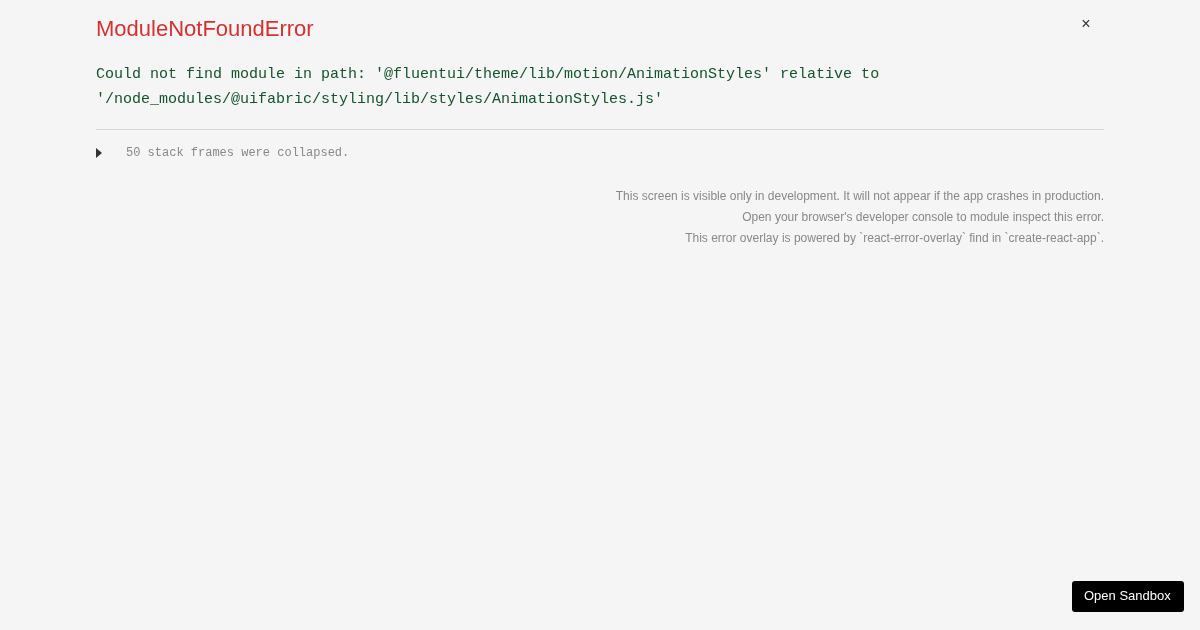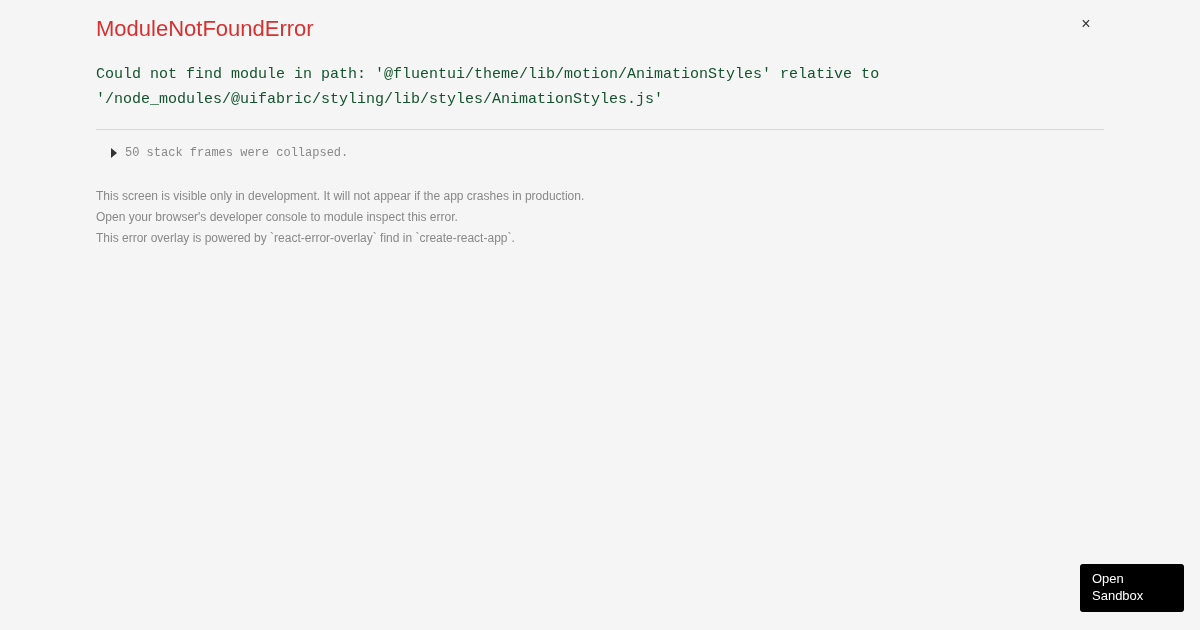--- a/index.html
+++ b/index.html
@@ -32,42 +32,42 @@
       margin-bottom: 16px;
     }
     .divider {
       border: none;
       border-top: 1px solid #d8d8d8;
       margin-bottom: 16px;
     }
     .collapsed-row {
       display: flex;
       align-items: center;
-      gap: 8px;
+      gap: 24px;
       margin-bottom: 28px;
       cursor: pointer;
-      margin-left: 15px;
     }
     .triangle {
       width: 0;
       height: 0;
       border-top: 5px solid transparent;
       border-bottom: 5px solid transparent;
       border-left: 6px solid #333;
       flex-shrink: 0;
     }
     .collapsed-text {
       font-family: "SFMono-Regular", Consolas, "Liberation Mono", Menlo, Courier, monospace;
       font-size: 12px;
       color: #888;
     }
     .footer-text {
       font-size: 12px;
       color: #888;
       line-height: 1.45;
+      text-align: right;
     }
     .footer-text div {
       margin-bottom: 4px;
     }
     .close-btn {
       position: absolute;
       top: 14px;
       right: 104px;
       width: 20px;
       height: 20px;
@@ -85,21 +85,21 @@
       position: absolute;
       bottom: 18px;
       right: 16px;
       background: #000;
       color: #fff;
       font-size: 13px;
       padding: 7px 12px;
       border-radius: 3px;
       cursor: pointer;
       line-height: 1.3;
-      width: 104px;
+      width: 112px;
       text-align: left;
       border: none;
       font-family: inherit;
     }
   </style>
 </head>
 <body>
 
 <div class="container">
   <button class="close-btn">

